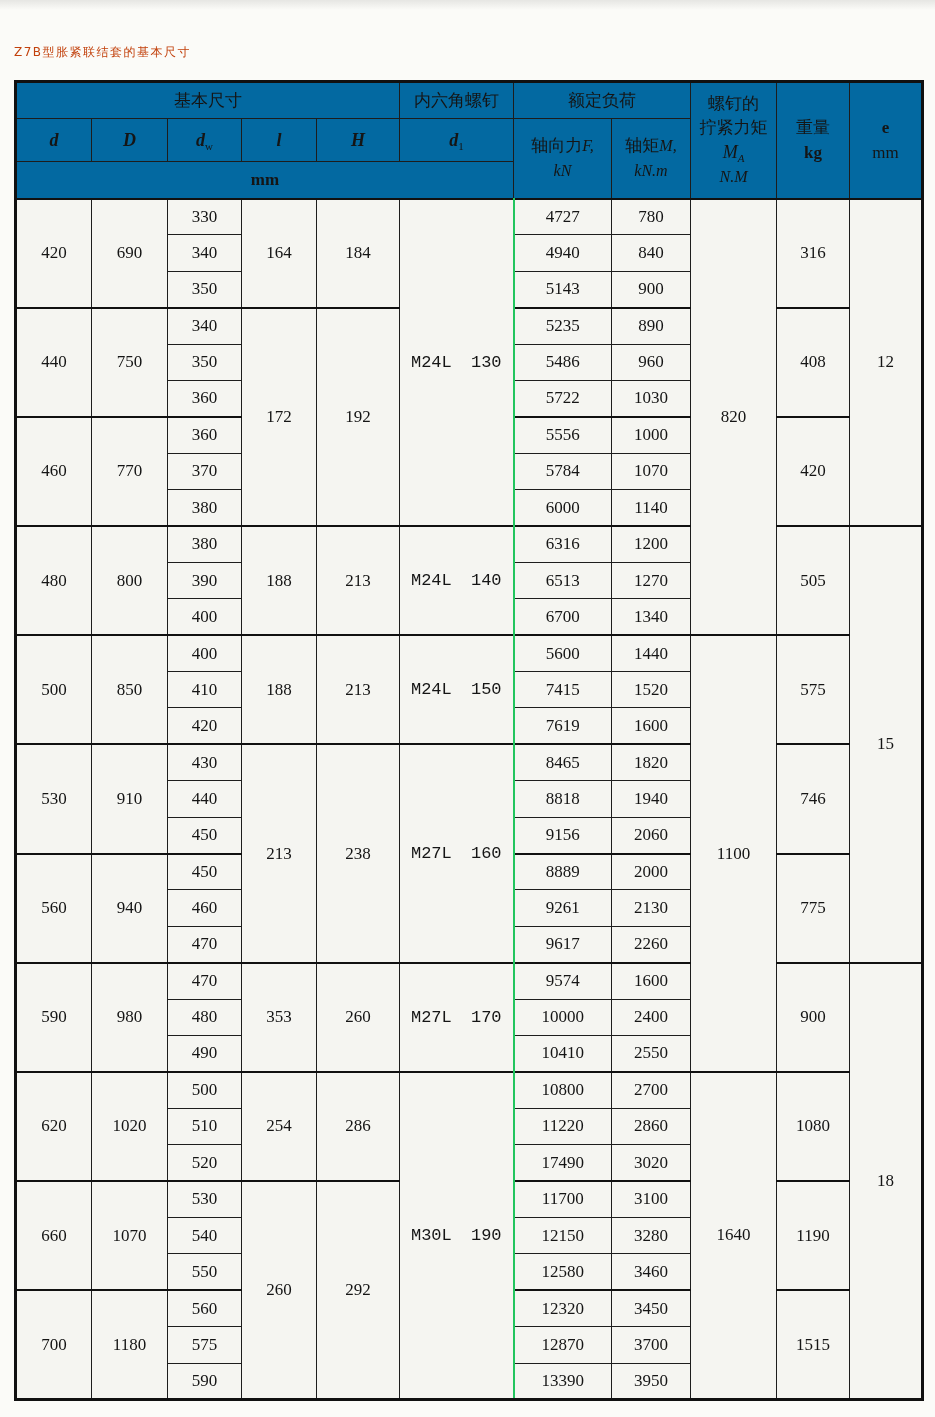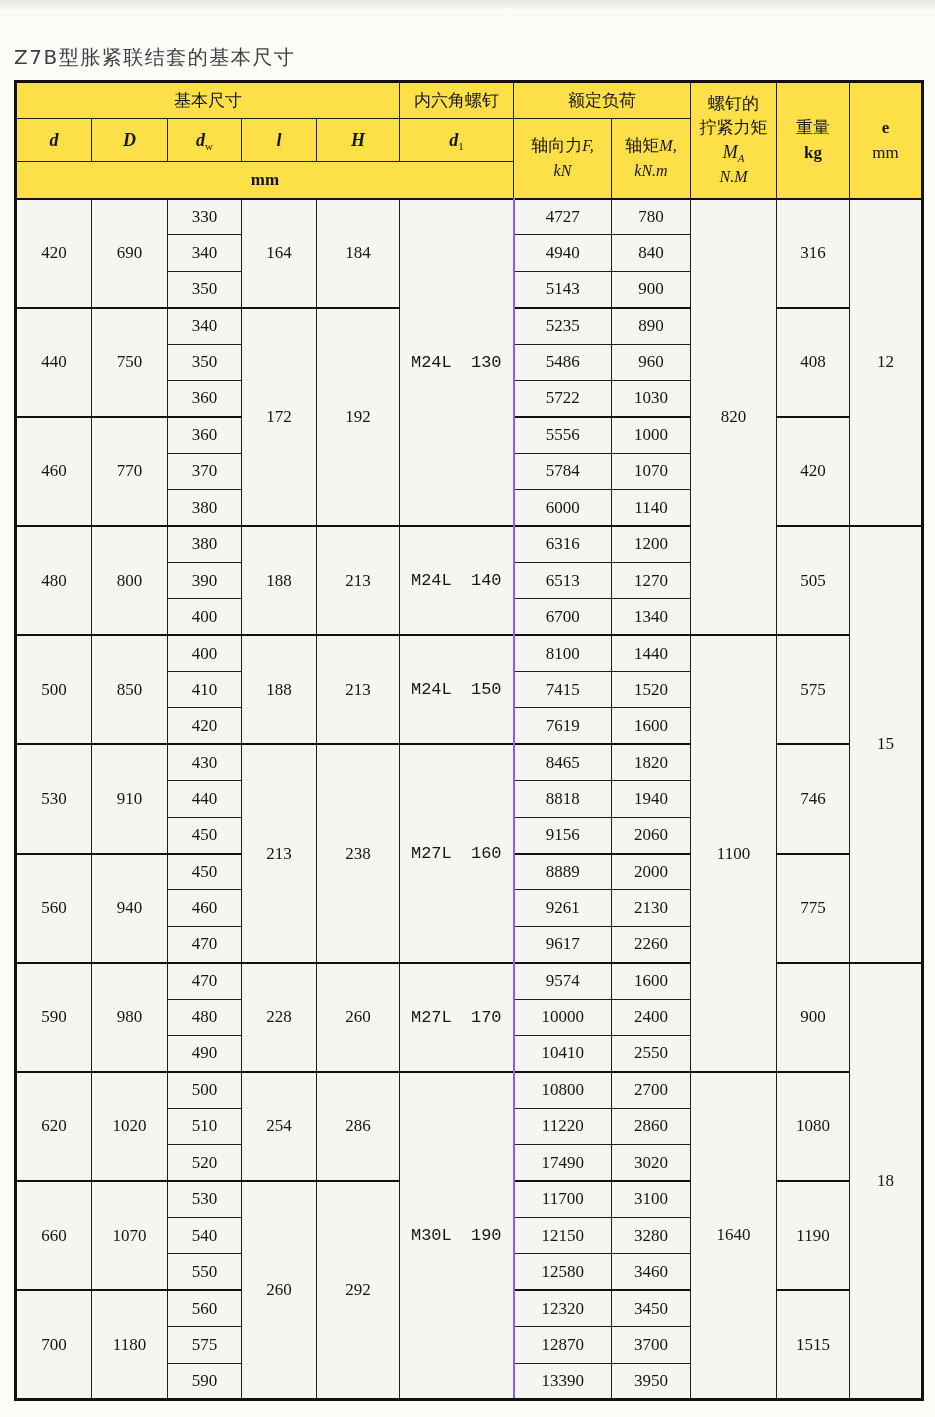--- a/index.html
+++ b/index.html
@@ -7,48 +7,48 @@
     width:935px;height:1417px;position:relative;
     background:#fbfbf8;
     font-family:"Liberation Serif","DejaVu Serif",serif;
     color:#151515;
   }
   .top-shade{position:absolute;left:0;top:0;width:935px;height:10px;
     background:linear-gradient(#e6e6e3,#fbfbf8);}
   .page-title{
     position:absolute;left:14px;top:44px;
     font-family:"DejaVu Sans","Liberation Sans",sans-serif;
-    font-size:20px;letter-spacing:1.5px;color:#404040;
+    font-size:12px;letter-spacing:1.5px;color:#c2410c;
   }
   table.spec{
     position:absolute;left:14px;top:80px;
     width:907px;border-collapse:collapse;table-layout:fixed;
     background:#f5f5f1;
   }
   table.spec{border:3px solid #111;}
   td,th{
     border:1.5px solid #1d1d1d;
     text-align:center;vertical-align:middle;
     padding:0;font-size:17px;font-weight:normal;
     overflow:hidden;
   }
-  thead th{background:#fde047;}
+  thead th{background:#0369a1;}
   thead{border-bottom:2.5px solid #111;}
   tr.hA{height:37px;}
   tr.hB{height:43px;}
   tr.hC{height:37px;}
   tbody tr{height:36.4px;}
   .sym{font-style:italic;font-weight:bold;font-size:18px;}
   sub{font-size:11px;line-height:0;}
   .unit-i{font-style:italic;font-size:16px;}
   .bold{font-weight:bold;}
   .small-lines{line-height:24px;font-size:17px;}
   .two-line{line-height:25px;}
   td.gs{border-top:2.5px solid #111;}
-  td.fcol{border-left:2px solid #8b5cf6;}
+  td.fcol{border-left:2px solid #22c55e;}
   td.d1cell{word-spacing:9px;font-family:Liberation Mono, monospace;}
   td{background:#f5f5f1;}
 </style>
 </head>
 <body>
 
 <div class="top-shade"></div>
 
 <div class="page-title">Z7B型胀紧联结套的基本尺寸</div>
 
@@ -190,21 +190,21 @@
         <td class="fcol">6700</td>
         <td>1340</td>
       </tr>
       <tr>
         <td rowspan="3" class="gs">500</td>
         <td rowspan="3" class="gs">850</td>
         <td class="gs">400</td>
         <td rowspan="3" class="gs">188</td>
         <td rowspan="3" class="gs">213</td>
         <td rowspan="3" class="gs d1cell">M24L 150</td>
-        <td class="gs fcol">8100</td>
+        <td class="gs fcol">5600</td>
         <td class="gs">1440</td>
         <td rowspan="12" class="gs">1100</td>
         <td rowspan="3" class="gs">575</td>
       </tr>
       <tr>
         <td>410</td>
         <td class="fcol">7415</td>
         <td>1520</td>
       </tr>
       <tr>
@@ -248,21 +248,21 @@
       </tr>
       <tr>
         <td>470</td>
         <td class="fcol">9617</td>
         <td>2260</td>
       </tr>
       <tr>
         <td rowspan="3" class="gs">590</td>
         <td rowspan="3" class="gs">980</td>
         <td class="gs">470</td>
-        <td rowspan="3" class="gs">228</td>
+        <td rowspan="3" class="gs">353</td>
         <td rowspan="3" class="gs">260</td>
         <td rowspan="3" class="gs d1cell">M27L 170</td>
         <td class="gs fcol">9574</td>
         <td class="gs">1600</td>
         <td rowspan="3" class="gs">900</td>
         <td rowspan="12" class="gs">18</td>
       </tr>
       <tr>
         <td>480</td>
         <td class="fcol">10000</td>

